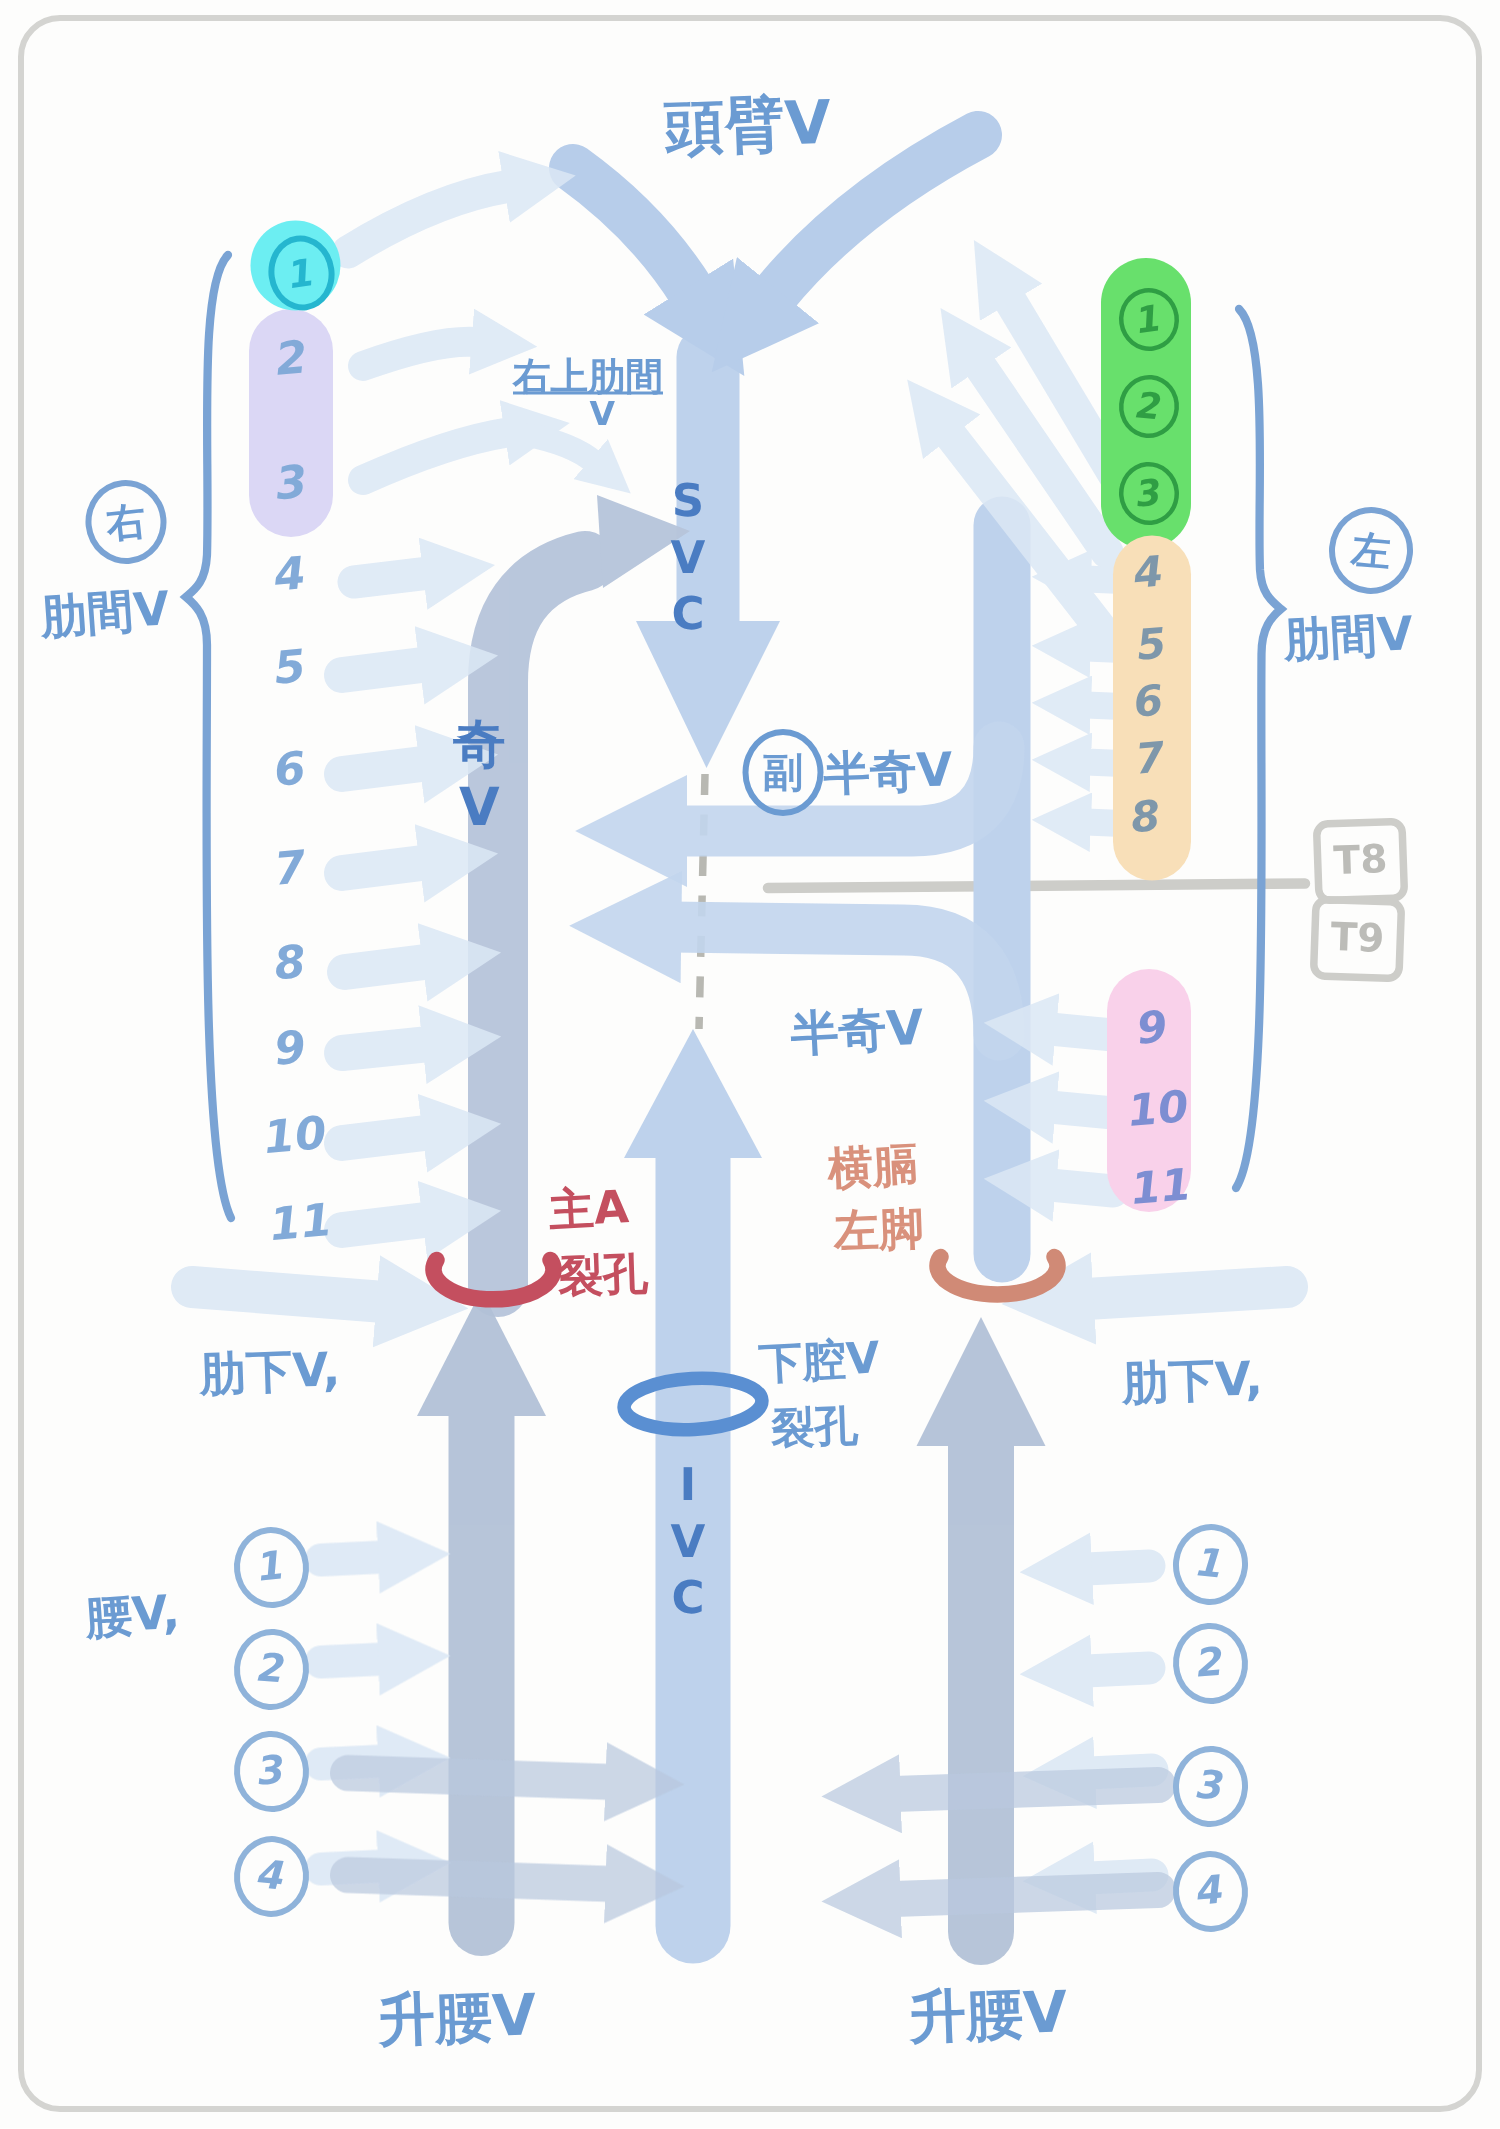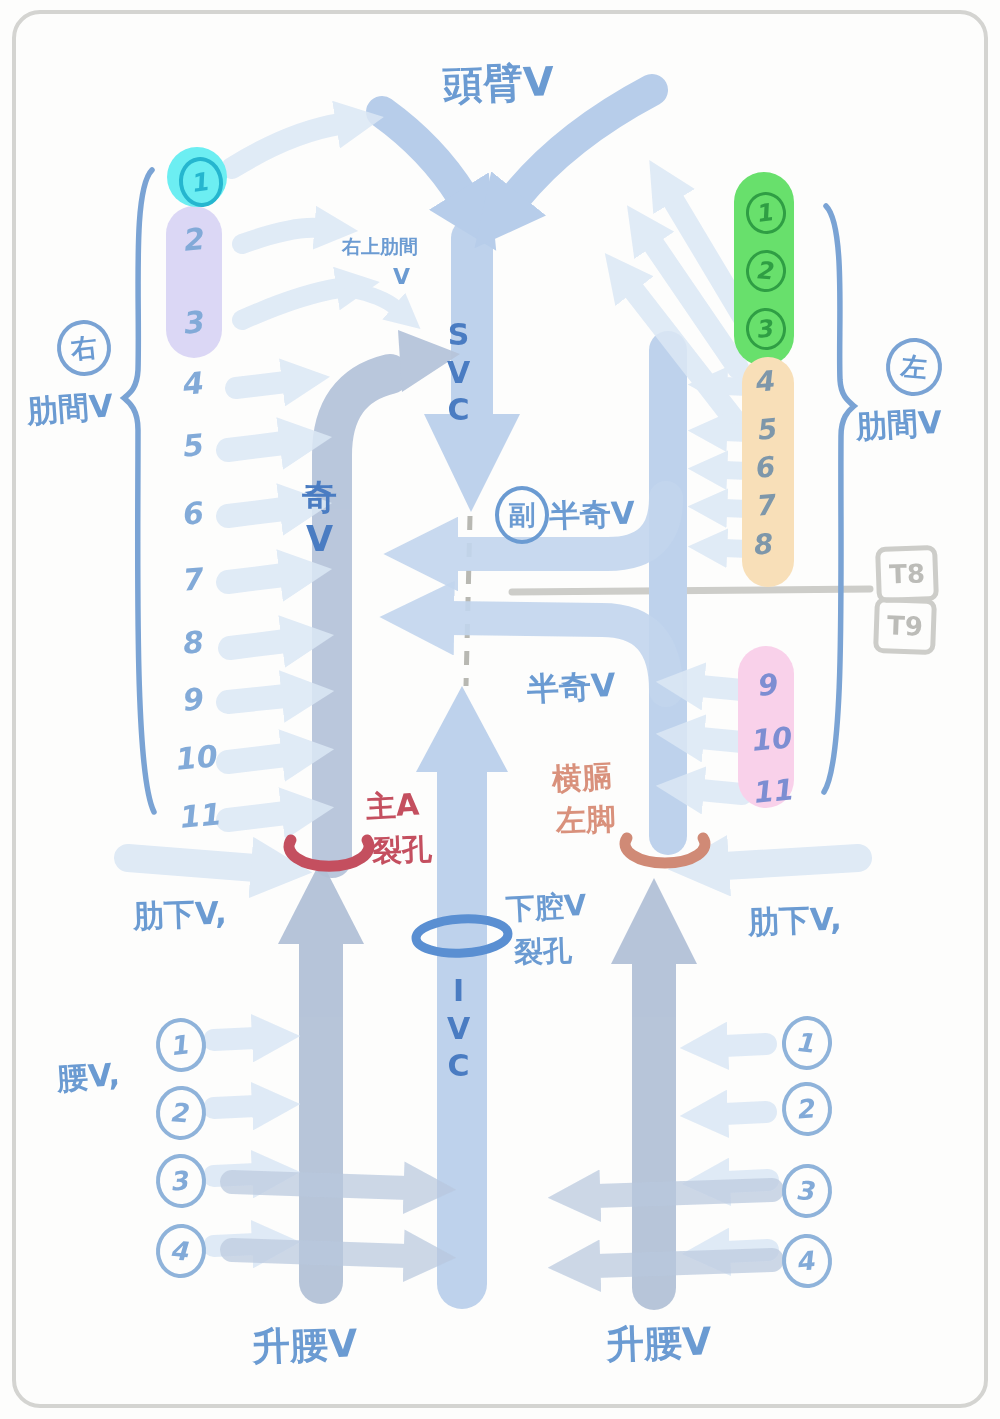--- a/index.html
+++ b/index.html
@@ -151,21 +151,21 @@
   </svg>
 
   <div class="pill" style="left:166px;top:206px;width:56px;height:152px;background:#dbd7f5;"></div>
   <div class="pill" style="left:734px;top:172px;width:60px;height:194px;background:#68e06c;"></div>
   <div class="pill" style="left:742px;top:357px;width:52px;height:230px;background:#f8dfb8;"></div>
   <div class="pill" style="left:738px;top:646px;width:56px;height:162px;background:#f9d1ea;"></div>
   <div class="pill" style="left:167px;top:147px;width:60px;height:60px;background:#6ceef2;"></div>
 
   <div class="abs lbl" style="left:443px;top:56px;font-size:40px;transform:rotate(-2deg);">頭臂V</div>
 
-  <div class="abs lbl" style="left:342px;top:234px;font-size:19px;">右上肋間</div>
+  <div class="abs lbl" style="left:342px;top:234px;font-size:25px;text-decoration:underline;">右上肋間</div>
   <div class="abs lbl" style="left:393px;top:264px;font-size:22px;">V</div>
 
   <div class="abs stack deep" style="left:447px;top:316px;font-size:30px;font-weight:bold;z-index:4;line-height:1.25;">
     <span>S</span>
     <span>V</span>
     <span>C</span>
   </div>
 
   <div class="abs stack deep" style="left:302px;top:476px;font-size:35px;font-weight:bold;z-index:4;line-height:1.2;">
     <span>奇</span>

